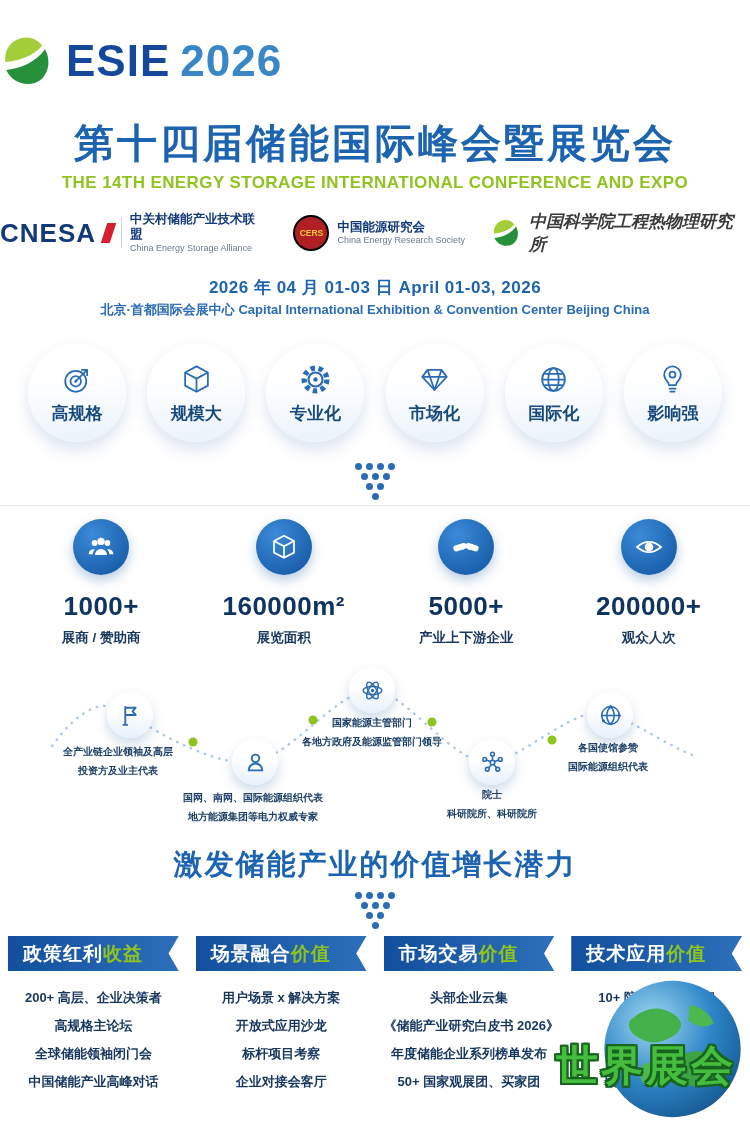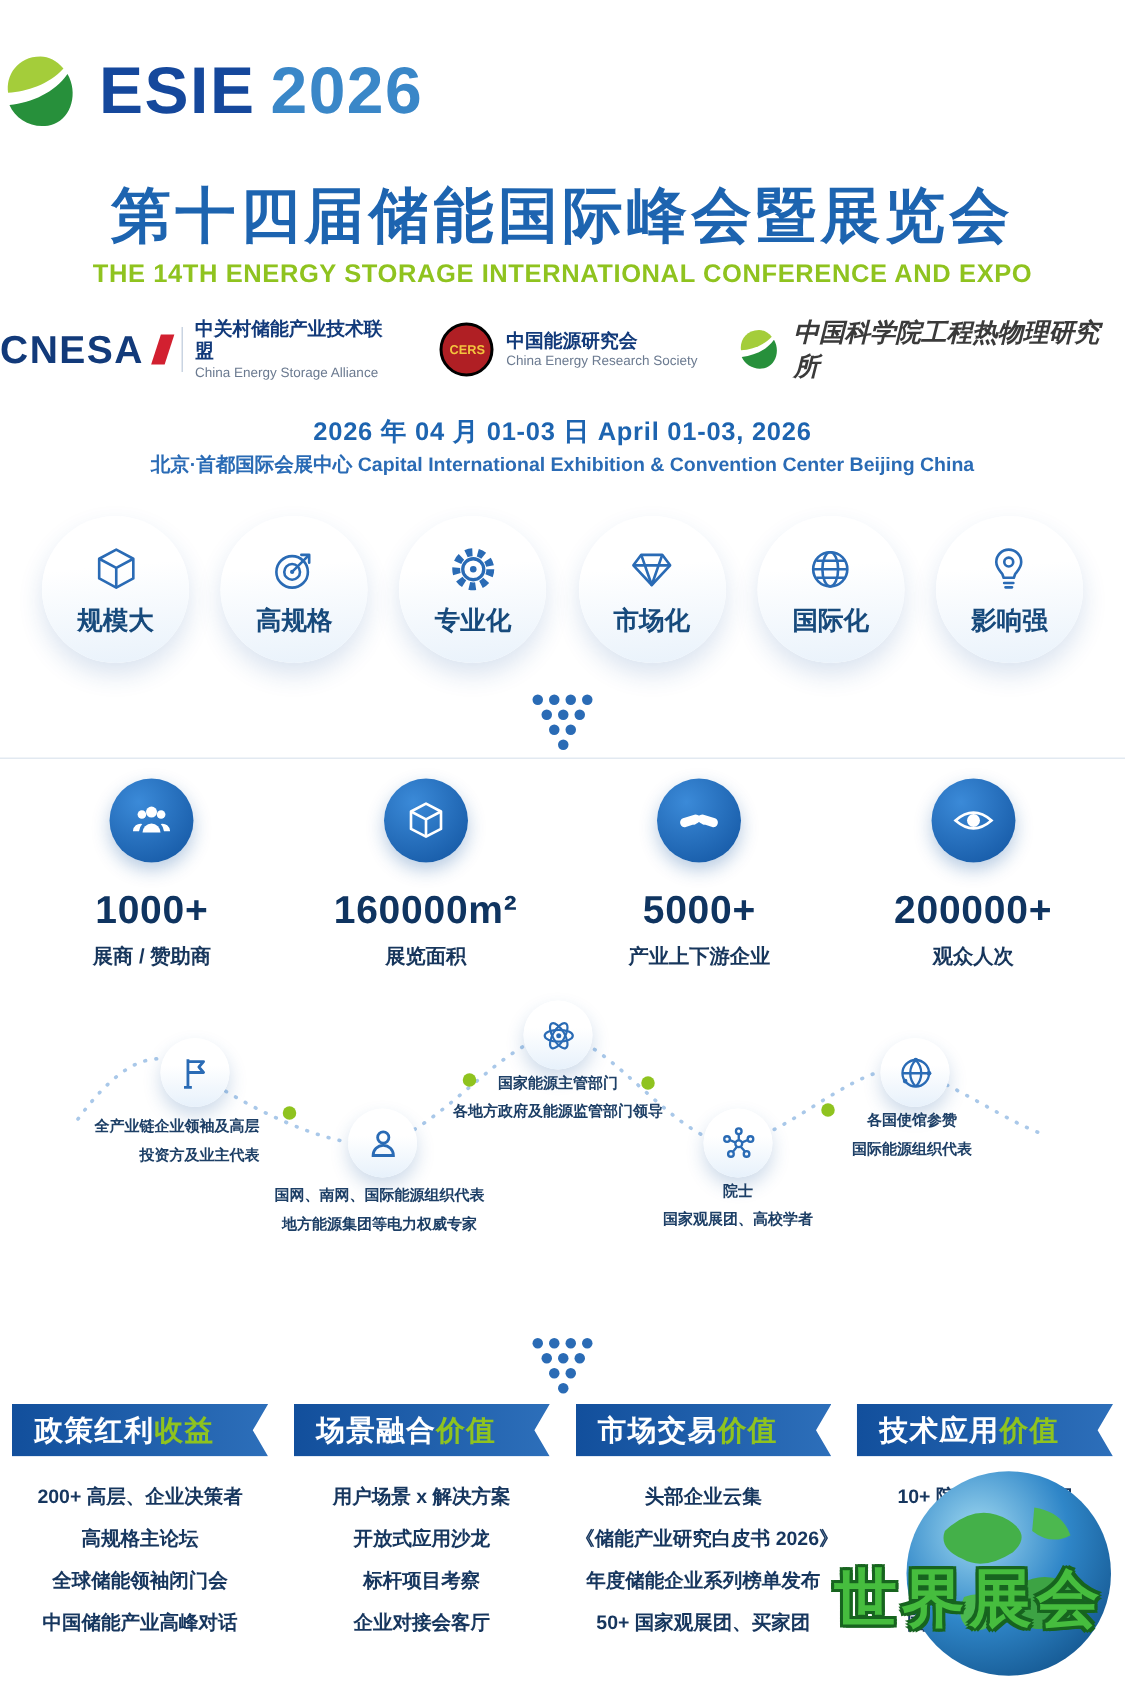--- a/index.html
+++ b/index.html
@@ -125,34 +125,34 @@
       </svg>
       <span class="org-callig">中国科学院工程热物理研究所</span>
     </div>
   </div>
 
   <div class="date-line">2026 年 04 月 01-03 日  April 01-03, 2026</div>
   <div class="venue-line">北京·首都国际会展中心 Capital International Exhibition &amp; Convention Center Beijing China</div>
 
   <div class="features">
     <div class="feature">
-      <svg viewBox="0 0 40 40" fill="none" stroke="#2a6bb5" stroke-width="2" stroke-linejoin="round">
-        <path d="M20 5 L33 12 L33 27 L20 34 L7 27 L7 12 Z"></path>
-          <path d="M7 12 L20 19 L33 12 M20 19 L20 34"></path>
-      </svg>
-      <div class="flabel">规模大</div>
-    </div>
-    <div class="feature">
       <svg viewBox="0 0 40 40" fill="none" stroke="#2a6bb5" stroke-width="2" stroke-linecap="round">
         <circle cx="18" cy="22" r="12"></circle>
           <circle cx="18" cy="22" r="6"></circle>
           <circle cx="18" cy="22" r="1.6" fill="#2a6bb5" stroke="none"></circle>
         <path d="M18 22 L31 9 M31 9 h-6 M31 9 v6"></path>
       </svg>
       <div class="flabel">高规格</div>
+    </div>
+    <div class="feature">
+      <svg viewBox="0 0 40 40" fill="none" stroke="#2a6bb5" stroke-width="2" stroke-linejoin="round">
+        <path d="M20 5 L33 12 L33 27 L20 34 L7 27 L7 12 Z"></path>
+          <path d="M7 12 L20 19 L33 12 M20 19 L20 34"></path>
+      </svg>
+      <div class="flabel">规模大</div>
     </div>
     <div class="feature">
       <svg viewBox="0 0 40 40" fill="none" stroke="#2a6bb5">
         <circle cx="20" cy="20" r="13" stroke-width="6" stroke-dasharray="5 4.2"></circle>
         <circle cx="20" cy="20" r="8" stroke-width="2.5"></circle>
         <circle cx="20" cy="20" r="2.5" fill="#2a6bb5" stroke="none"></circle>
       </svg>
       <div class="flabel">专业化</div>
     </div>
     <div class="feature">
@@ -295,42 +295,43 @@
     <div class="anode" style="left:587px;top:34px;">
       <svg viewBox="0 0 24 24" fill="none" stroke="#2a6bb5" stroke-width="1.5">
         <circle cx="12" cy="12" r="8.5"></circle>
           <path d="M3.5 12 h17 M12 3.5 a12 12 0 0 1 0 17 M12 3.5 a12 12 0 0 0 0 17"></path>
         <circle cx="12" cy="3.5" r="1.5" fill="#2a6bb5" stroke="none"></circle>
           <circle cx="20.5" cy="12" r="1.5" fill="#2a6bb5" stroke="none"></circle>
         <circle cx="5.2" cy="17" r="1.5" fill="#2a6bb5" stroke="none"></circle>
       </svg>
     </div>
 
-    <div class="alabel" style="left:118px;top:84px;text-align:right;">
+    <div class="alabel" style="left:118px;top:84px;">
       <div>全产业链企业领袖及高层</div>
         <div>投资方及业主代表</div>
     </div>
     <div class="alabel" style="left:253px;top:130px;">
       <div>国网、南网、国际能源组织代表</div>
         <div>地方能源集团等电力权威专家</div>
     </div>
     <div class="alabel" style="left:372px;top:55px;">
       <div>国家能源主管部门</div>
         <div>各地方政府及能源监管部门领导</div>
     </div>
     <div class="alabel" style="left:492px;top:127px;">
       <div>院士</div>
-        <div>国家观展团、高校学者</div>
+        <div>科研院所、科研院所</div>
     </div>
     <div class="alabel" style="left:608px;top:80px;">
       <div>各国使馆参赞</div>
         <div>国际能源组织代表</div>
     </div>
   </div>
 
+  <div class="value-title">激发储能产业的价值增长潜力</div>
   <div class="dots dots-2">
     <div class="dot-row">
         <i></i>
         <i></i>
         <i></i>
         <i></i>
       </div>
     <div class="dot-row">
         <i></i>
         <i></i>

